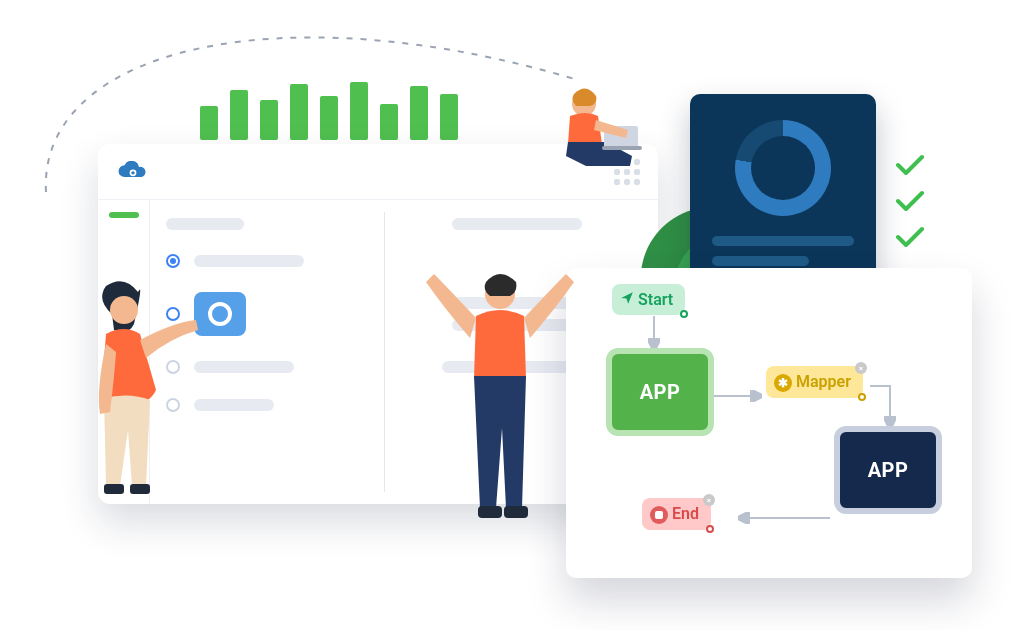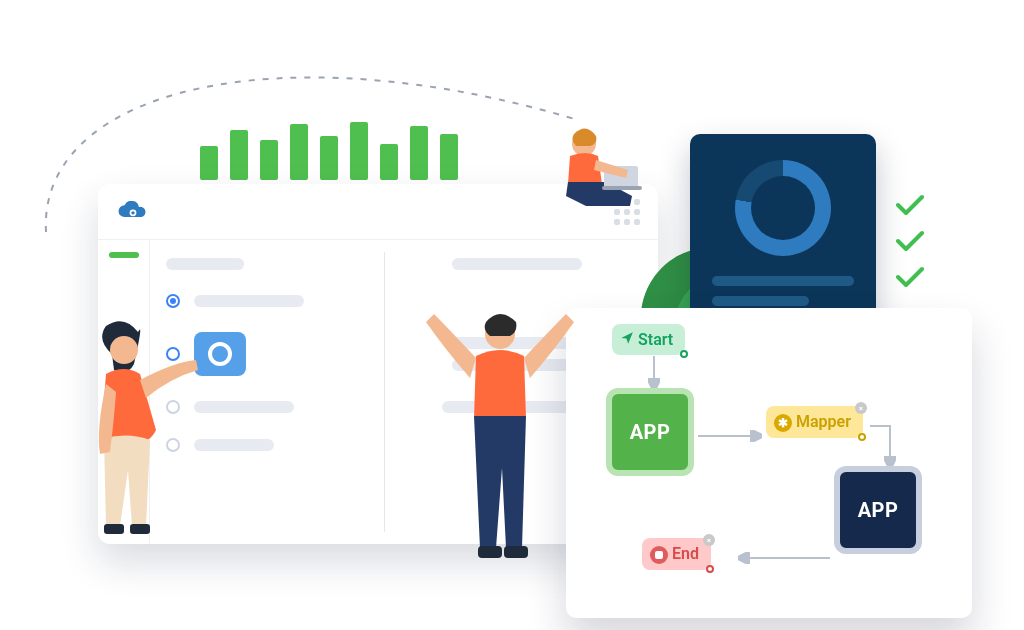--- a/index.html
+++ b/index.html
@@ -4,21 +4,21 @@
 <style>
   * { box-sizing: border-box; margin: 0; padding: 0; }
   body {
     width: 1024px;
     height: 630px;
     font-family: -apple-system, BlinkMacSystemFont, "Segoe UI", Roboto, sans-serif;
     position: relative;
     overflow: hidden;
     background: #fff;
   }
-  .stage { position: absolute; inset: 0; margin-top: 40px; }
+  .stage { position: absolute; inset: 0; }
 
   
   .dotted-arc {
     position: absolute;
     top: 10px; left: 38px;
     width: 560px; height: 190px;
     pointer-events: none;
   }
 
   
@@ -120,21 +120,21 @@
   .pill { border-radius:8px; padding:6px 12px 6px 8px; font-size:16px; }
   .pill .chip { width:18px; height:18px; border-radius:50%; display:inline-flex; align-items:center; justify-content:center; }
   .pill .small-x { position:absolute; top:-4px; right:-4px; width:12px; height:12px; background:#c9c9c9; border-radius:50%; font-size:8px; color:#fff; display:flex; align-items:center; justify-content:center; }
   .pill .small-dot { position:absolute; bottom:-3px; right:-3px; width:8px; height:8px; border-radius:50%; background:#fff; border:2px solid currentColor; }
 
   .node-start { top:16px; left:46px; color:#1aa36a; }
   .node-start .pill { background:#c7efd7; color:#15a35f; position:relative; }
   .node-start svg { width:14px; height:14px; }
 
   .node-app1 { top:80px; left:40px; }
-  .app-box { width:88px; height:88px; border-radius:12px; display:flex; align-items:center; justify-content:center; color:#fff; font-weight:700; font-size:20px; letter-spacing:.5px; }
+  .app-box { width:108px; height:88px; border-radius:12px; display:flex; align-items:center; justify-content:center; color:#fff; font-weight:700; font-size:20px; letter-spacing:.5px; }
   .app-box.green { background:#54b24b; border:6px solid #b8e3b2; }
   .app-box.navy  { background:#14294b; border:6px solid #c7cedd; }
 
   .node-mapper { top:98px; left:200px; color:#d9a900; }
   .node-mapper .pill { background:#ffe79a; color:#caa100; position:relative; }
   .node-mapper .chip { background:#d9a900; color:#fff; font-size:12px; }
 
   .node-app2 { top:158px; left:268px; }
 
   .node-end { top:230px; left:76px; color:#e05c5c; }

